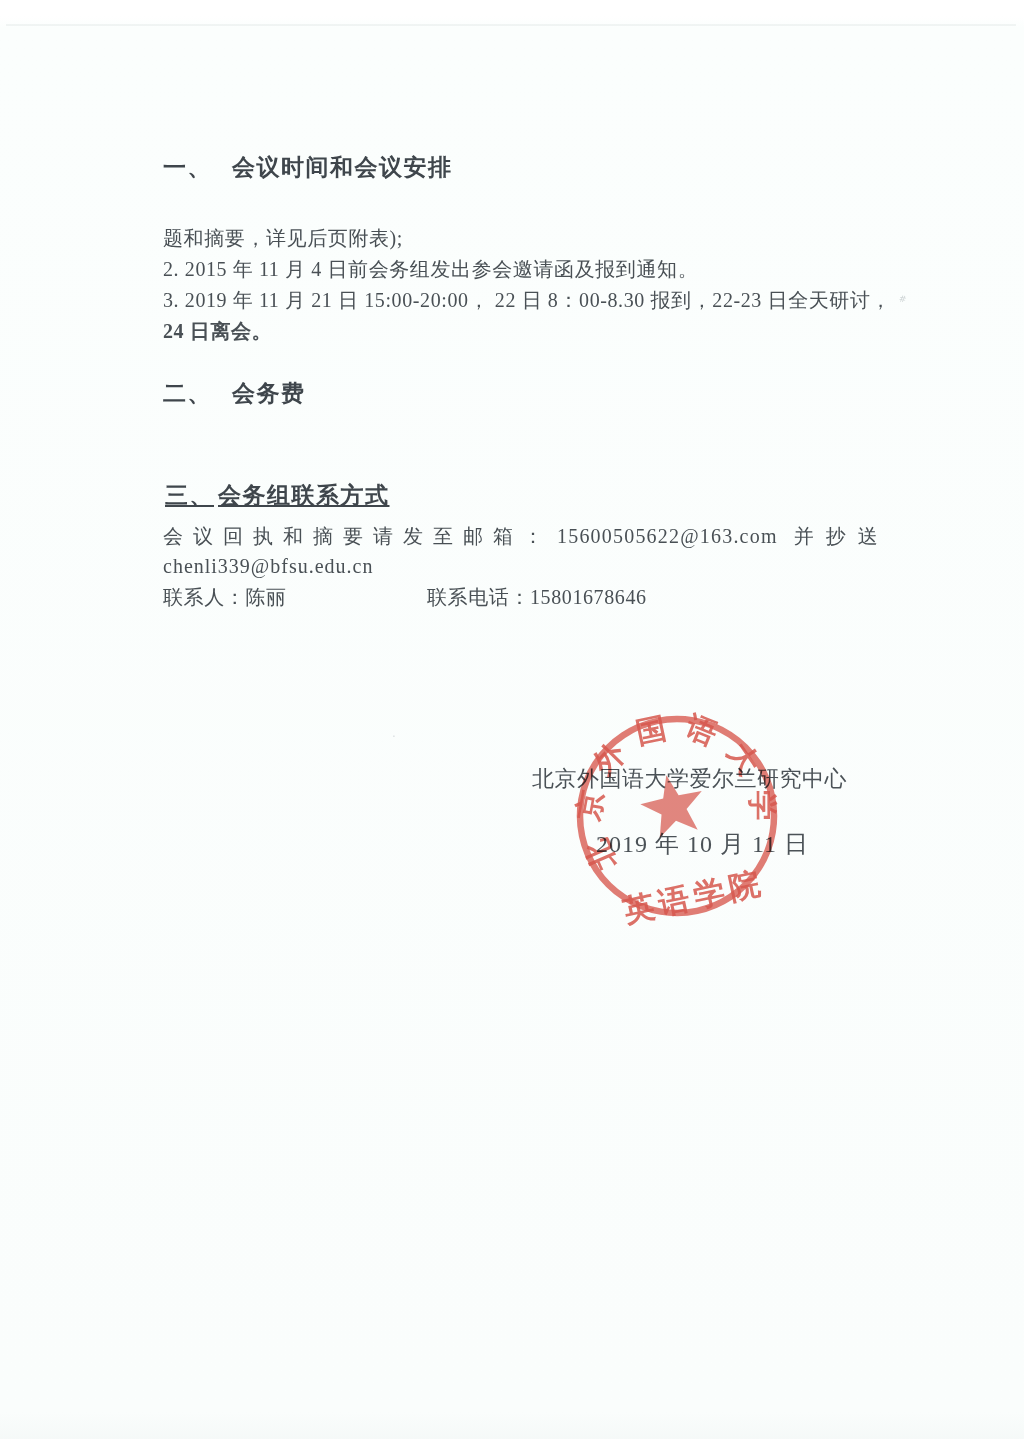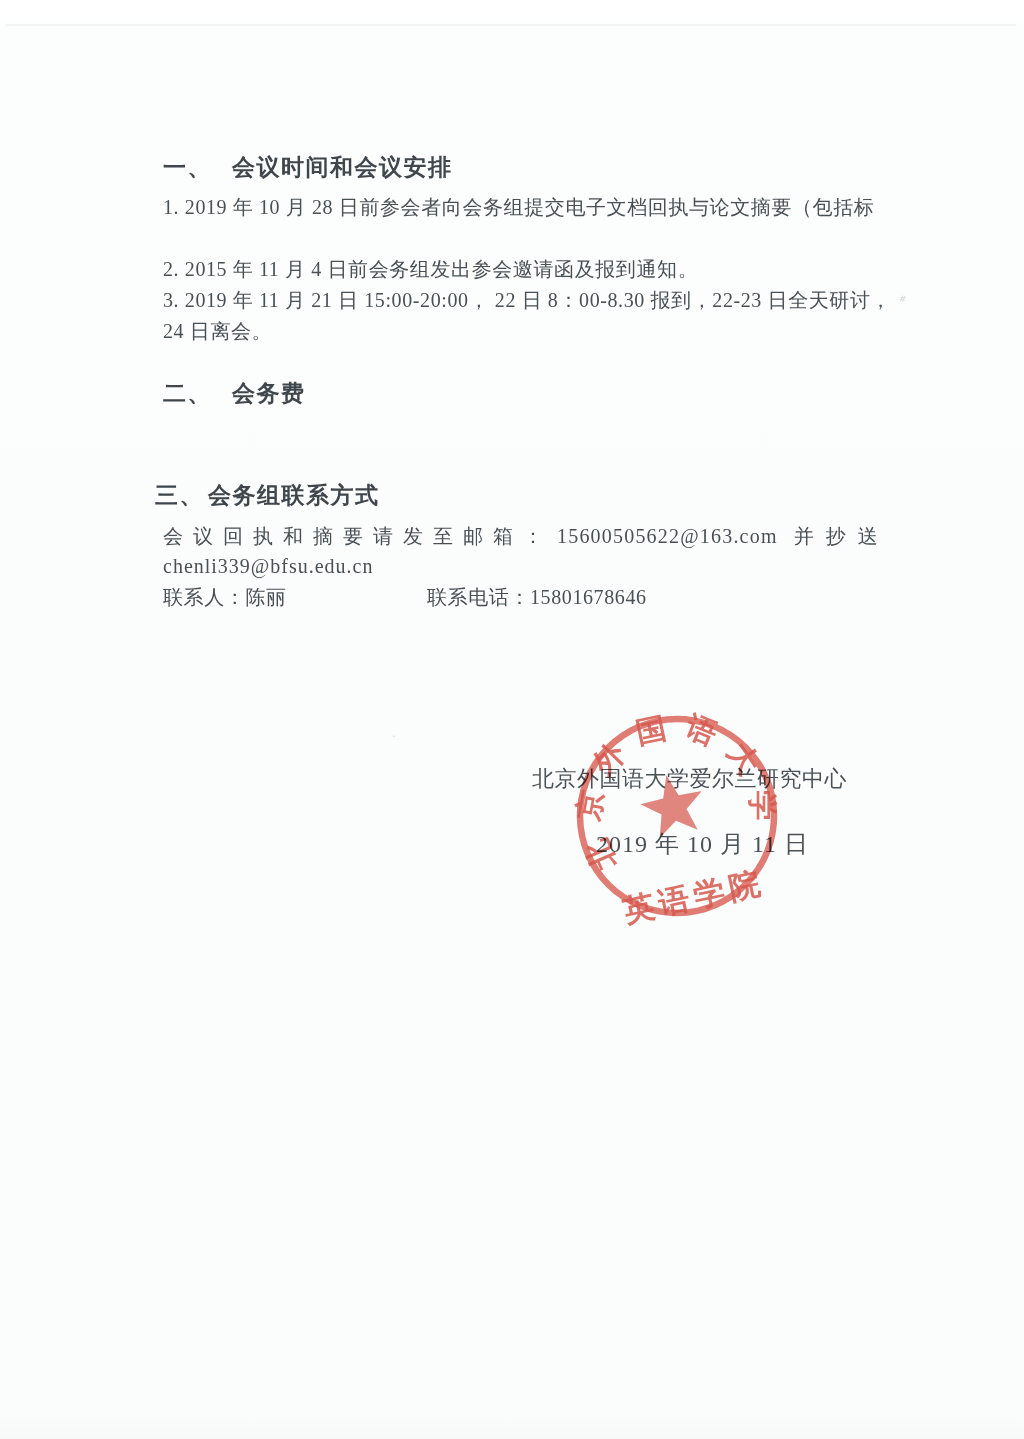--- a/index.html
+++ b/index.html
@@ -77,30 +77,30 @@
 </head>
 <body>
 
 <div class="page">
 
   <div class="edge-top"></div>
 
   <div class="heading" style="left:163px; top:136px;">
     <span class="num-wide">一、</span><span>会议时间和会议安排</span>
   </div>
-  <div class="bodyline" style="top:178px;">1. 2019 年 10 月 28 日前参会者向会务组提交电子文档回执与论文摘要（包括标</div>
+  <div class="bodyline" style="top:209px;">题和摘要，详见后页附表);</div>
   <div class="bodyline" style="top:240px;">2. 2015 年 11 月 4 日前会务组发出参会邀请函及报到通知。</div>
   <div class="bodyline" style="top:271px;">3. 2019 年 11 月 21 日 15:00-20:00，  22 日 8：00-8.30 报到，22-23 日全天研讨，</div>
-  <div class="bodyline" style="top:302px;">24 日离会。</div>
+  <div class="bodyline" style="top:302px;font-weight:bold;">24 日离会。</div>
 
   <div class="heading" style="left:163px; top:362px;">
     <span class="num-wide">二、</span><span>会务费</span>
   </div>
 
-  <div class="heading" style="left:155px; top:464px;">
+  <div class="heading" style="left:165px; top:464px;text-decoration:underline;">
     <span class="num-tight">三、</span><span>会务组联系方式</span>
   </div>
   <div class="bodyline" style="top:507px;">
     <span class="email-prefix">会议回执和摘要请发至邮箱：</span><span class="email-link">15600505622@163.com</span><span class="email-suffix">并抄送</span>
   </div>
   <div class="bodyline" style="top:539px; letter-spacing:1px;">chenli339@bfsu.edu.cn</div>
   <div class="bodyline contact-wrap" style="top:568px; width:720px;">
     <span>联系人：陈丽</span>
     <span class="phone-part">联系电话：15801678646</span>
   </div>

